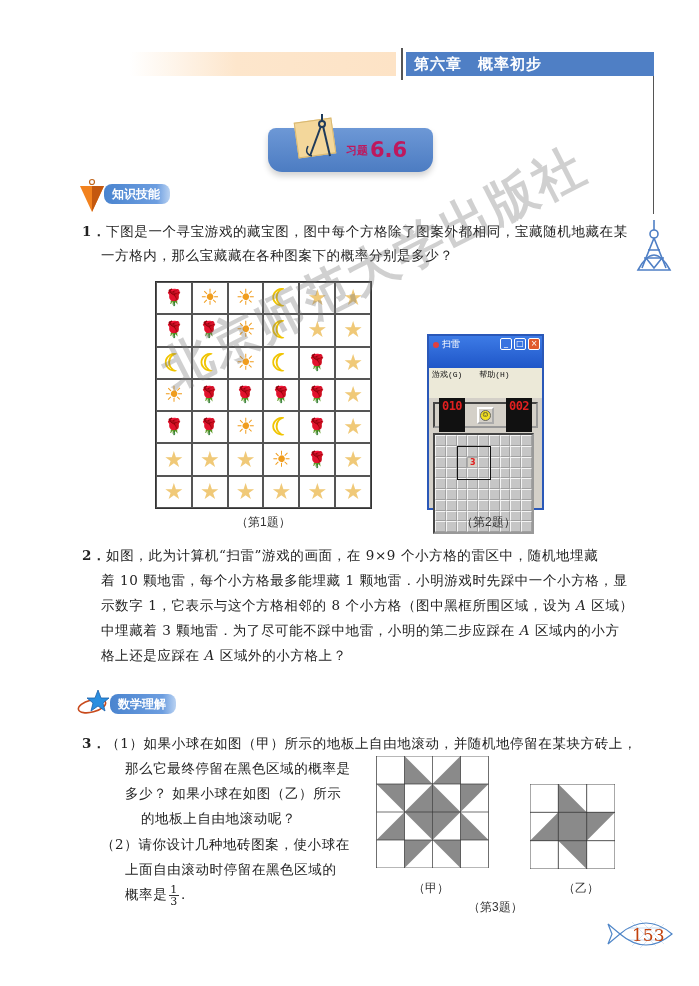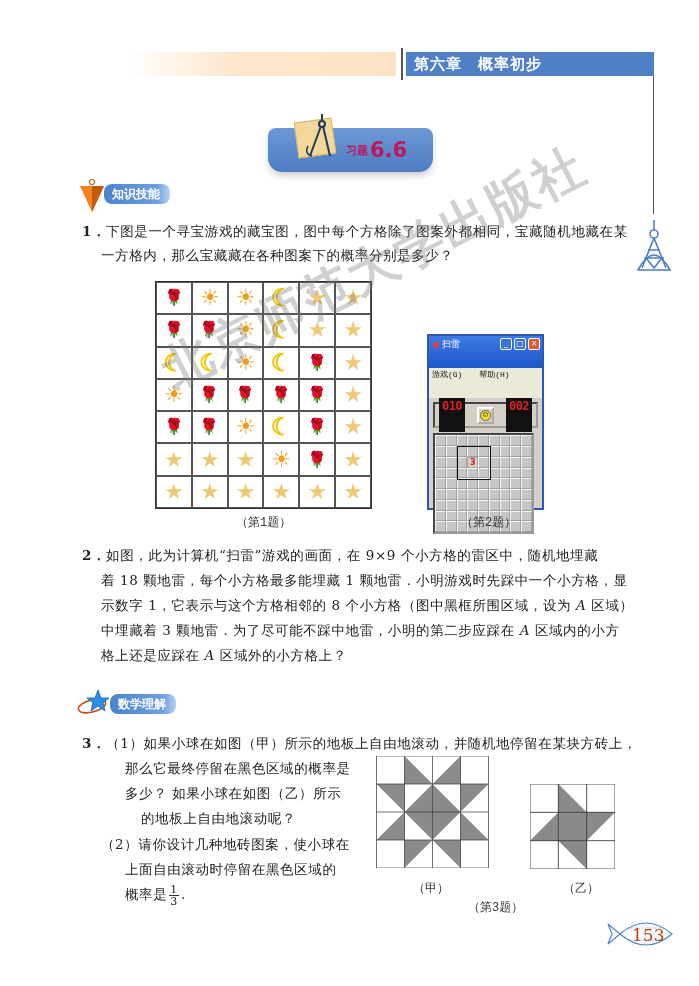--- a/index.html
+++ b/index.html
@@ -32,21 +32,21 @@
   .ital { font-style: italic; }
 
   .treasure { position: absolute; left: 155px; top: 281px; width: 217px; height: 228px; border: 1.5px solid #333; display: grid;
     grid-template-columns: repeat(6, 1fr); grid-template-rows: repeat(7, 1fr); }
   .cell { border: 0.75px solid #555; display: flex; align-items: center; justify-content: center; font-size: 20px; line-height: 1; }
   .cell.star { color: #f0c978; font-size: 22px; }
   .cell.moon { color: #f0c400; font-size: 24px; font-weight: bold; }
   .cell.sun { color: #f09d1e; font-size: 22px; }
   .cell.rose { color: #c0251c; font-size: 16px; }
 
-  .caption { position: absolute; font-size: 12px; font-family: Liberation Mono, monospace; color: #333; }
+  .caption { position: absolute; font-size: 12px; font-family: Liberation Sans, sans-serif; color: #333; }
 
   .mine-win { position: absolute; left: 427px; top: 334px; width: 117px; height: 176px; background: #d4d0c8; border: 2px solid #2a58b8; }
   .mine-title { height: 32px; background: linear-gradient(to bottom, #3d7be6, #1f56c8); color: #fff; font-family: "DejaVu Sans", sans-serif; font-size: 9px; line-height: 16px; padding-left: 4px; position: relative; }
   .mine-title .dot { display: inline-block; width: 6px; height: 6px; border-radius: 50%; background: #e04040; margin-right: 3px; vertical-align: middle; }
   .win-btns { position: absolute; right: 2px; top: 2px; display: flex; gap: 2px; }
   .wb { width: 12px; height: 12px; border-radius: 2px; border: 1px solid #fff; background: #3a74e0; color: #fff; font-size: 8px; line-height: 10px; text-align: center; }
   .wb.close { background: #e05a2c; }
   .mine-menu { height: 30px; background: #ece9d8; font-family: Liberation Mono, monospace; font-size: 8px; line-height: 13px; padding-left: 3px; color: #111; }
   .mine-menu span { margin-right: 12px; }
   .mine-panel { margin: 4px 4px 0 4px; height: 26px; border: 2px inset #999; display: flex; align-items: center; justify-content: space-between; padding: 0 4px; }
@@ -264,21 +264,21 @@
       <div class="mc"></div>
     </div>
 </div>
 <div class="caption" style="left:461px; top:514px;">（第2题）</div>
 
 <div class="watermark">北京师范大学出版社</div>
 
 <div class="para" style="left:82px; top:543px;">
   <span class="qnum">2</span><span class="qnum">．</span><span>如图，此为计算机“扫雷”游戏的画面，在 9×9 个小方格的雷区中，随机地埋藏</span>
 </div>
-<div class="para" style="left:101px; top:568px;">着 18 颗地雷，每个小方格最多能埋藏 1 颗地雷．小明游戏时先踩中一个小方格，显</div>
+<div class="para" style="left:101px; top:568px;">着 10 颗地雷，每个小方格最多能埋藏 1 颗地雷．小明游戏时先踩中一个小方格，显</div>
 <div class="para" style="left:101px; top:593px;">
   <span>示数字 1，它表示与这个方格相邻的 8 个小方格（图中黑框所围区域，设为 </span><span class="ital">A</span><span> 区域）</span>
 </div>
 <div class="para" style="left:101px; top:618px;">
   <span>中埋藏着 3 颗地雷．为了尽可能不踩中地雷，小明的第二步应踩在 </span><span class="ital">A</span><span> 区域内的小方</span>
 </div>
 <div class="para" style="left:101px; top:643px;">
   <span>格上还是应踩在 </span><span class="ital">A</span><span> 区域外的小方格上？</span>
 </div>
 

